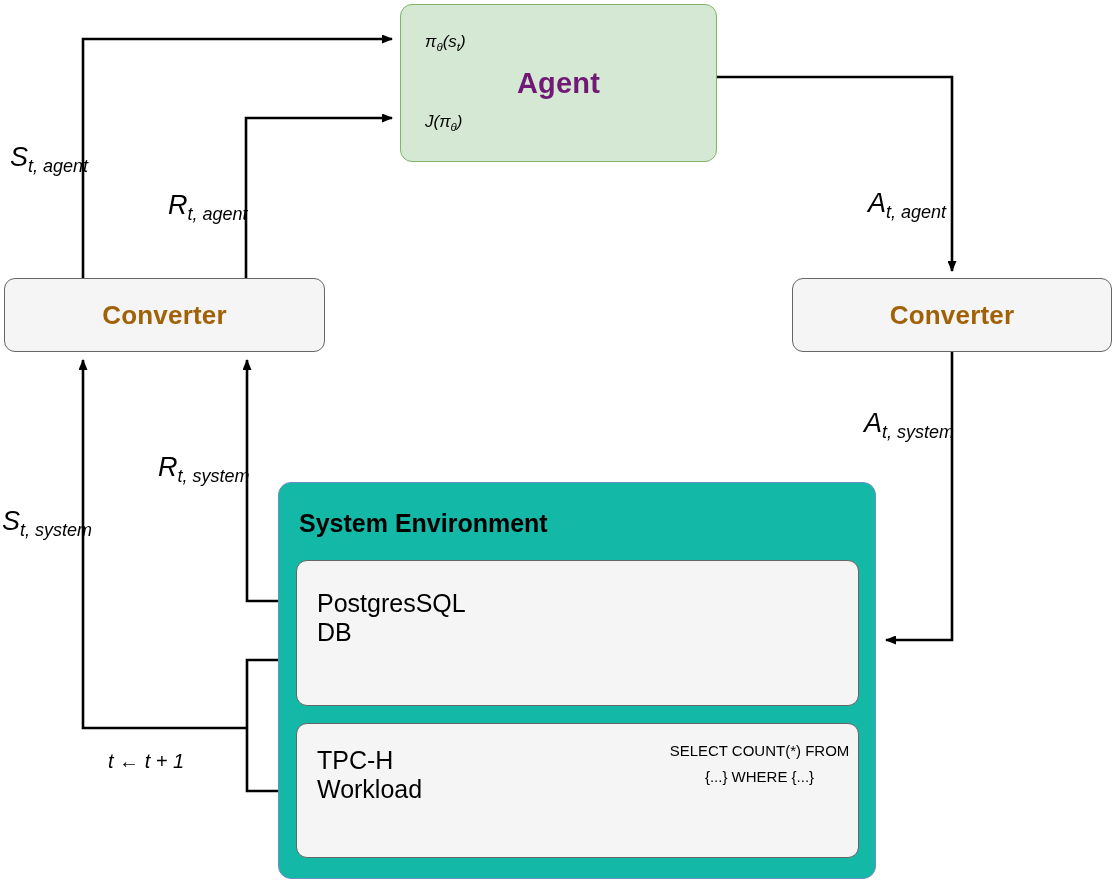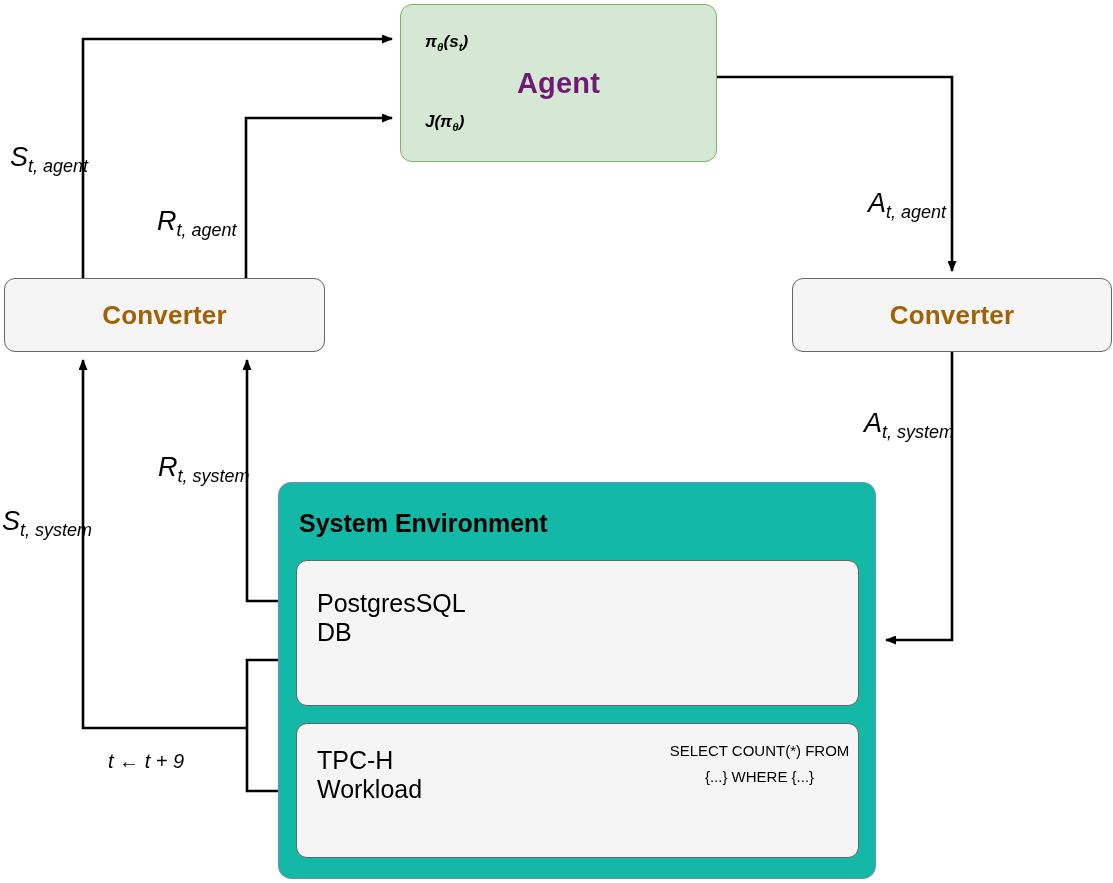--- a/index.html
+++ b/index.html
@@ -10,21 +10,21 @@
   .box{position:absolute;box-sizing:border-box;display:flex;align-items:center;justify-content:center;}
 
   .agent-box{
     left:400px;top:4px;width:317px;height:158px;
     background:#d5e8d4;border:1.6px solid #82b366;border-radius:12px;
   }
   .agent-title{
     position:absolute;left:0;right:0;top:62px;text-align:center;
     font-size:29px;font-weight:bold;color:#701a75;letter-spacing:.2px;
   }
-  .agent-formula{position:absolute;font-style:italic;color:#000;font-size:17px;font-weight:bold;}
+  .agent-formula{position:absolute;font-style:italic;color:#000;font-size:17px;}
   .f1{left:24px;top:27px;}
   .f2{left:24px;top:107px;}
   .agent-formula .sub{font-size:11.5px;vertical-align:sub;font-style:italic;}
 
   .converter{
     background:#f5f5f5;border:1.7px solid #666666;border-radius:11px;
     font-size:26px;font-weight:bold;color:#a16207;letter-spacing:.2px;
   }
   .conv-left{left:4px;top:278px;width:321px;height:74px;}
   .conv-right{left:792px;top:278px;width:320px;height:74px;}
@@ -51,21 +51,21 @@
   .sqltext{
     position:absolute;left:355px;top:14px;width:215px;text-align:center;
     font-size:15px;color:#000;line-height:1.75;
   }
 
   .edge-label{
     position:absolute;font-style:italic;font-size:27px;color:#000;white-space:nowrap;
   }
   .edge-label .sub{font-size:18px;vertical-align:sub;font-style:italic;}
   .lbl-st-agent{left:10px;top:142px;}
-  .lbl-rt-agent{left:157px;top:190px;margin-top:16px;}
+  .lbl-rt-agent{left:168px;top:190px;}
   .lbl-at-agent{left:868px;top:188px;}
   .lbl-st-system{left:2px;top:506px;}
   .lbl-rt-system{left:158px;top:408px;margin-top:44px;}
   .lbl-at-system{left:864px;top:408px;}
   .lbl-tick{
     position:absolute;left:108px;top:750px;font-size:20px;font-style:italic;color:#000;white-space:nowrap;
   }
   .lbl-tick .op{font-style:normal;}
 </style>
 </head>
@@ -171,15 +171,15 @@
       </div>
     </div>
   </div>
 
   <div class="edge-label lbl-st-agent"><span>S</span><span class="sub">t, agent</span></div>
   <div class="edge-label lbl-rt-agent"><span>R</span><span class="sub">t, agent</span></div>
   <div class="edge-label lbl-at-agent"><span>A</span><span class="sub">t, agent</span></div>
   <div class="edge-label lbl-st-system"><span>S</span><span class="sub">t, system</span></div>
   <div class="edge-label lbl-rt-system"><span>R</span><span class="sub">t, system</span></div>
   <div class="edge-label lbl-at-system"><span>A</span><span class="sub">t, system</span></div>
-  <div class="lbl-tick"><span>t</span><span class="op"> ← </span><span>t + 9</span></div>
+  <div class="lbl-tick"><span>t</span><span class="op"> ← </span><span>t + 1</span></div>
 
 </div>
 
 </body></html>

